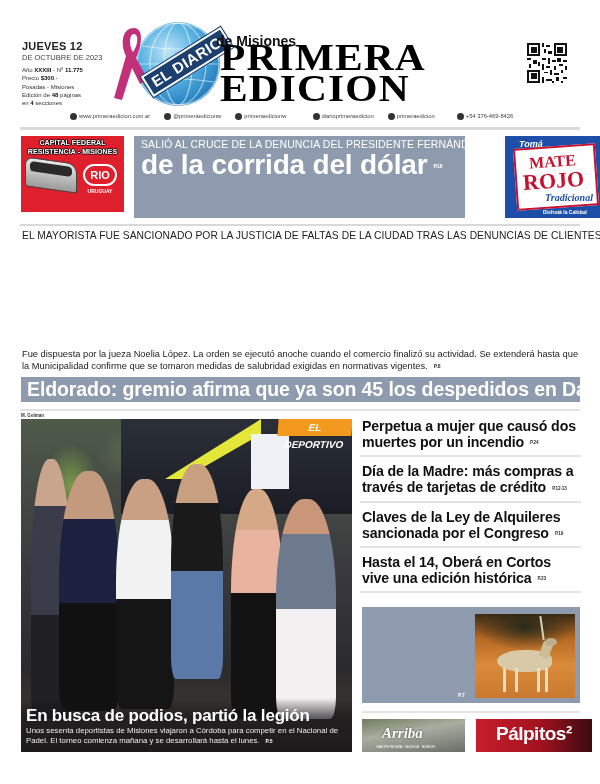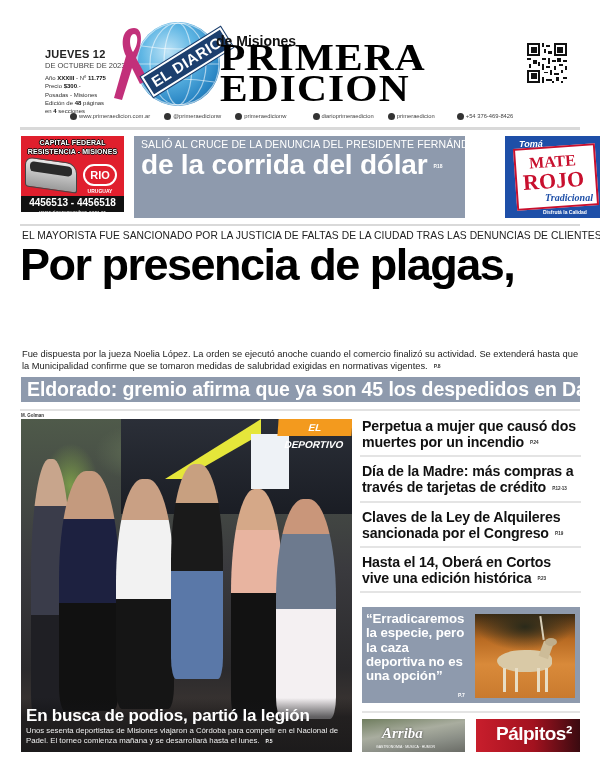--- a/index.html
+++ b/index.html
@@ -1,21 +1,21 @@
 <!DOCTYPE html>
 <html><head>
   <meta charset="utf-8">
   <style>
     * { box-sizing: border-box; margin: 0; padding: 0; }
     html, body { width: 600px; height: 784px; background: #ffffff; overflow: hidden; }
     body { font-family: "Liberation Sans", "DejaVu Sans", sans-serif; color: #111; position: relative; }
 
     
     .masthead { position: absolute; left: 0; top: 0; width: 600px; height: 128px; }
-    .dateblock { position: absolute; left: 22px; top: 48px; width: 90px; margin-left: 23px; }
+    .dateblock { position: absolute; left: 22px; top: 40px; width: 90px; }
     .date-day { font-weight: bold; font-size: 11px; color: #222; letter-spacing: 0.2px; }
     .date-full { font-size: 7.5px; color: #444; margin-top: 1px; }
     .edition-lines { margin-top: 4px; }
     .edition-lines div { font-size: 6px; color: #333; line-height: 8.3px; }
     .edition-lines b { font-weight: bold; color: #111; }
 
     .logo-ribbon { position: absolute; left: 112px; top: 24px; width: 40px; height: 78px; }
     .logo-globe { position: absolute; left: 136px; top: 22px; width: 84px; height: 84px; border-radius: 50%;
       background: radial-gradient(circle at 38% 35%, #bfe4f7 0%, #5fb6e4 35%, #2a86c4 70%, #1a5a92 100%);
       overflow: hidden; }
@@ -113,21 +113,21 @@
     .deer-leg { position: absolute; width: 3px; height: 24px; background: #e8ddc4; top: 54px; }
     .deer-antler { position: absolute; left: 66px; top: 2px; width: 2px; height: 24px; background: #d8cfb8; transform: rotate(-8deg); }
 
     .rule-right { position: absolute; left: 362px; top: 711px; width: 218px; height: 2px; background: #e4e4e4; }
 
     .ad-arriba { position: absolute; left: 362px; top: 719px; width: 103px; height: 33px; overflow: hidden;
       background: linear-gradient(170deg, #6f7d5e 0%, #a9ad9f 40%, #8a8e86 70%, #6a6c66 100%); }
     .ad-arriba .word { position: absolute; left: 20px; top: 6px; font-family: "Liberation Serif", serif; font-style: italic; font-weight: bold; font-size: 15px; color: #fff; text-shadow: 0 0 2px #333; }
     .ad-arriba .tag { position: absolute; left: 14px; top: 26px; font-size: 3.5px; color: #fff; }
 
-    .ad-palpitos { position: absolute; left: 476px; top: 719px; width: 104px; height: 33px; overflow: hidden;
+    .ad-palpitos { position: absolute; left: 476px; top: 719px; width: 116px; height: 33px; overflow: hidden;
       background: linear-gradient(90deg, #c81e2c 0%, #a3121f 55%, #3a0a10 100%); }
     .ad-palpitos .word { position: absolute; left: 20px; top: 4px; font-weight: bold; font-size: 19px; color: #fff; letter-spacing: -0.5px; }
 
     .page-bottom { position: absolute; left: 0; top: 752px; width: 600px; height: 32px; background: #fff; }
   </style>
 </head>
 <body>
 
 <header class="masthead">
   <div class="dateblock">
@@ -237,24 +237,20 @@
   </div>
   <div class="rule-top"></div>
 </header>
 
 <div class="ad-rio">
   <div class="line1">CAPITAL FEDERAL</div>
   <div class="line2">RESISTENCIA - MISIONES</div>
   <div class="bus"></div>
   <div class="logo-ring">RIO</div>
   <div class="logo-sub">URUGUAY</div>
-  <div class="phones">
-    <div class="num">4456513 - 4456518</div>
-    <div class="url">www.riouruguaybus.com.ar</div>
-  </div>
 </div>
 
 <article class="milei-box">
   <div class="milei-kicker">SALIÓ AL CRUCE DE LA DENUNCIA DEL PRESIDENTE FERNÁNDEZ</div>
   <div class="milei-head">
     <div><span>de la corrida del dólar</span><span class="page-ref">P.18</span></div>
   </div>
 </article>
 
 <div class="ad-mate">
@@ -265,21 +261,20 @@
   <div class="rojo">ROJO</div>
   <div class="trad">Tradicional</div>
   <div class="tag">Disfrutá la Calidad</div>
 </div>
 
 <div class="rule-mid"></div>
 
 <article>
   <div class="lead-kicker">EL MAYORISTA FUE SANCIONADO POR LA JUSTICIA DE FALTAS DE LA CIUDAD TRAS LAS DENUNCIAS DE CLIENTES</div>
   <h1 class="lead-head">
-    <div>Por presencia de plagas,</div>
   </h1>
   <p class="lead-body"><span>Fue dispuesta por la jueza Noelia López. La orden se ejecutó anoche cuando el comercio finalizó su actividad. Se extenderá hasta que la Municipalidad confirme que se tomaron medidas de salubridad exigidas en normativas vigentes.</span><span class="page-ref">P.8</span></p>
 </article>
 
 <article class="eldorado-box">
   <div class="eldorado-head"><span>Eldorado: gremio afirma que ya son 45 los despedidos en Dass</span></div>
 </article>
 
 <div class="rule-mid2"></div>
 
@@ -311,21 +306,20 @@
   </article>
   <article class="side-item">
     <div class="side-head"><span>Claves de la Ley de Alquileres sancionada por el Congreso</span><span class="page-ref">P.19</span></div>
   </article>
   <article class="side-item">
     <div class="side-head"><span>Hasta el 14, Oberá en Cortos vive una edición histórica</span><span class="page-ref">P.23</span></div>
   </article>
 </div>
 
 <article class="quote-box">
-  <div class="quote-text">“Erradicaremos la especie, pero la caza deportiva no es una opción”</div>
   <div class="quote-ref">P.7</div>
   <div class="quote-photo">
     <div class="deer-antler"></div>
     <div class="deer-body"></div>
     <div class="deer-neck"></div>
     <div class="deer-head"></div>
     <div class="deer-leg" style="left:28px"></div>
     <div class="deer-leg" style="left:40px"></div>
     <div class="deer-leg" style="left:62px"></div>
     <div class="deer-leg" style="left:70px"></div>

